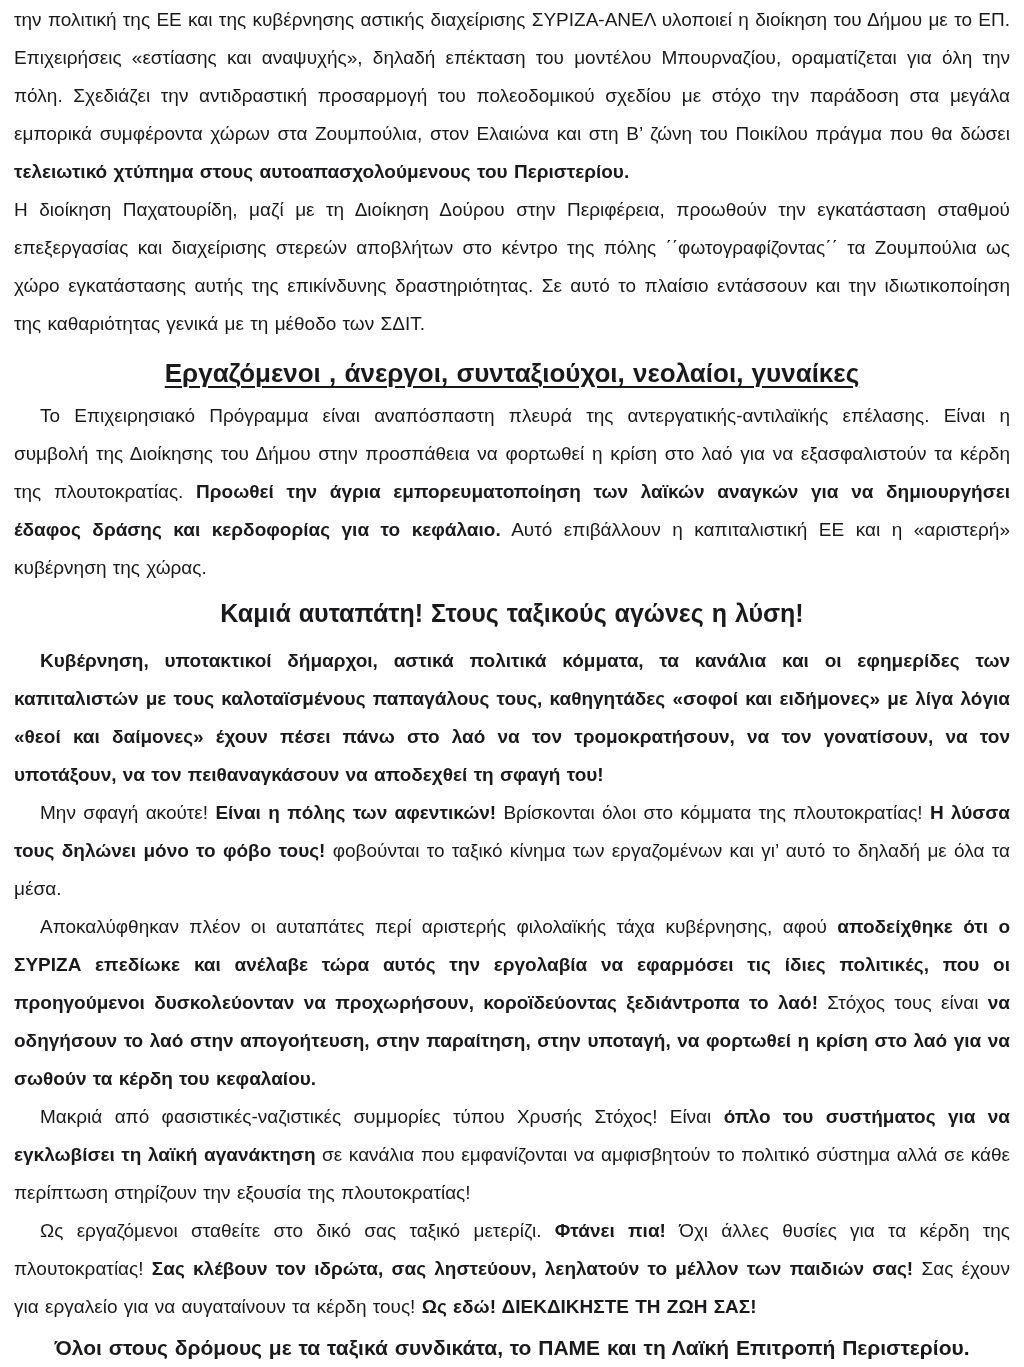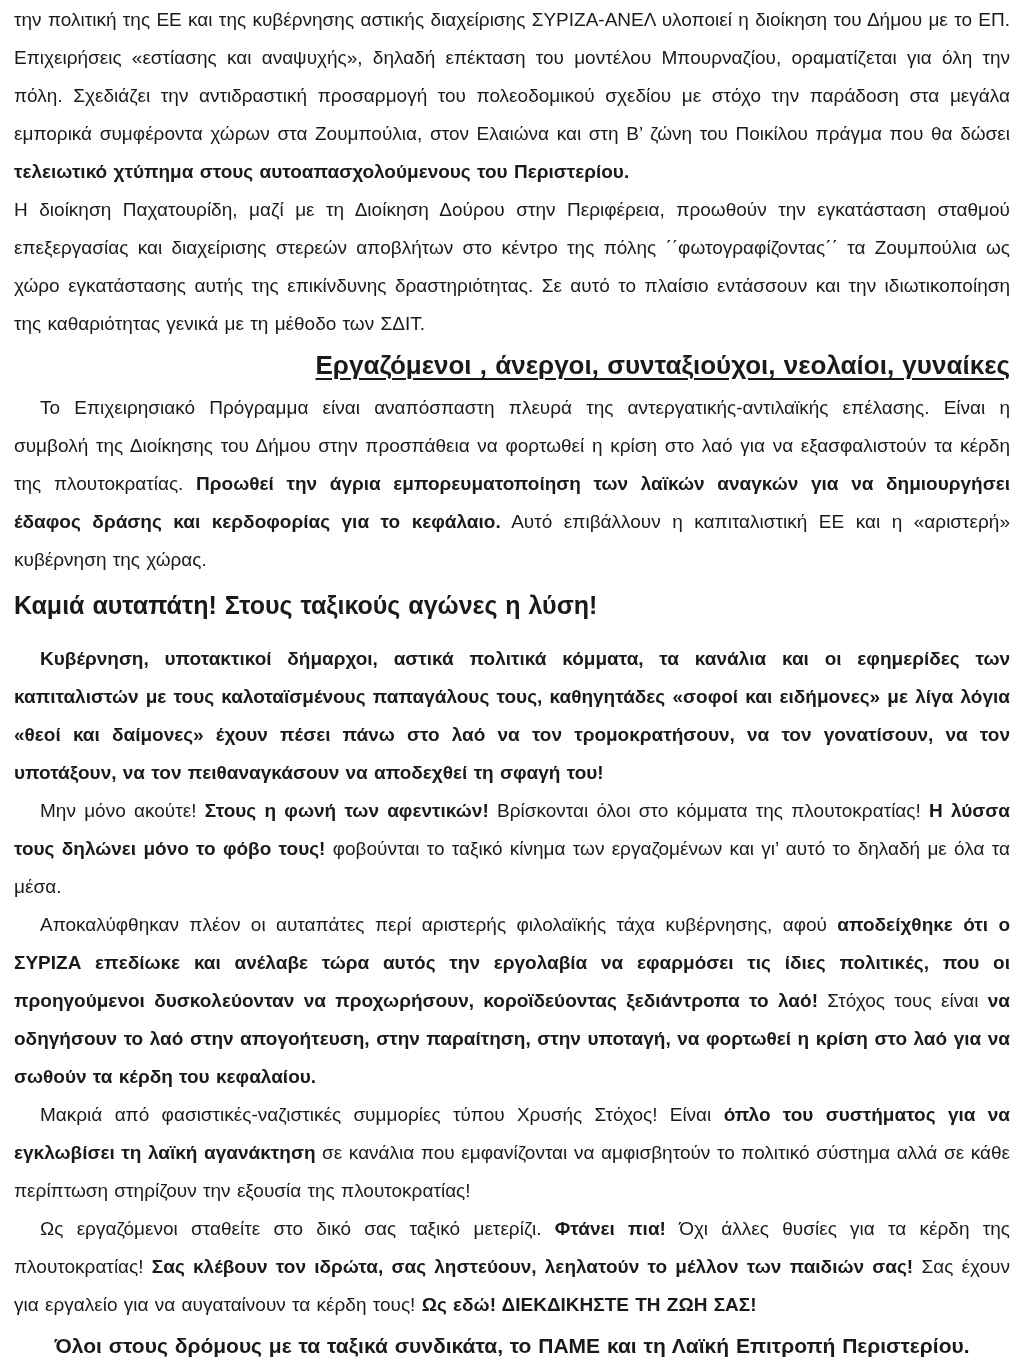--- a/index.html
+++ b/index.html
@@ -25,35 +25,36 @@
     text-justify: inter-word;
     word-spacing: 1px;
   }
   .para.indent {
     text-indent: 26px;
   }
   .para.heading-underline {
     font-size: 26px;
     line-height: 44px;
     font-weight: bold;
-    text-align: right;
-    margin-top: 0;
+    text-align: center;
+    margin-top: 8px;
     margin-bottom: 2px;
   }
   .para.heading-underline span {
     text-decoration: underline;
     text-decoration-thickness: 2px;
     text-underline-offset: 4px;
   }
   .para.heading-center {
     font-size: 25px;
     line-height: 42px;
     font-weight: bold;
+    text-align: center;
     margin-top: 5px;
-    margin-bottom: 14px;
+    margin-bottom: 8px;
   }
   .para.closing {
     font-size: 21px;
     line-height: 40px;
     font-weight: bold;
     text-align: center;
     margin-top: 2px;
   }
   .run-bold {
     font-weight: bold;
@@ -63,19 +64,19 @@
 <body>
 
 <div class="page">
   <div id="doc">
       <p class="para body"><span>την πολιτική της ΕΕ και της κυβέρνησης αστικής διαχείρισης ΣΥΡΙΖΑ-ΑΝΕΛ υλοποιεί η διοίκηση του Δήμου με το ΕΠ. Επιχειρήσεις «εστίασης και αναψυχής», δηλαδή επέκταση του μοντέλου Μπουρναζίου, οραματίζεται για όλη την πόλη. Σχεδιάζει την αντιδραστική προσαρμογή του πολεοδομικού σχεδίου με στόχο την παράδοση στα μεγάλα εμπορικά συμφέροντα χώρων στα Ζουμπούλια, στον Ελαιώνα  και στη Β’ ζώνη του Ποικίλου πράγμα που θα δώσει </span><span class="run-bold">τελειωτικό χτύπημα στους αυτοαπασχολούμενους του Περιστερίου.</span></p>
       <p class="para body"><span>Η διοίκηση Παχατουρίδη, μαζί με τη Διοίκηση Δούρου στην Περιφέρεια, προωθούν την εγκατάσταση σταθμού επεξεργασίας και διαχείρισης στερεών αποβλήτων στο κέντρο της πόλης ΄΄φωτογραφίζοντας΄΄ τα Ζουμπούλια ως χώρο εγκατάστασης αυτής της επικίνδυνης δραστηριότητας. Σε αυτό το πλαίσιο εντάσσουν και την ιδιωτικοποίηση της καθαριότητας γενικά με τη μέθοδο των ΣΔΙΤ.</span></p>
       <p class="para heading-underline"><span class="run-bold">Εργαζόμενοι , άνεργοι, συνταξιούχοι, νεολαίοι, γυναίκες</span></p>
       <p class="para body indent"><span>Το Επιχειρησιακό Πρόγραμμα είναι αναπόσπαστη πλευρά της  αντεργατικής-αντιλαϊκής επέλασης. Είναι η συμβολή της Διοίκησης του Δήμου στην προσπάθεια να φορτωθεί η κρίση στο λαό για να εξασφαλιστούν τα κέρδη της πλουτοκρατίας. </span><span class="run-bold">Προωθεί την άγρια εμπορευματοποίηση των λαϊκών αναγκών για να δημιουργήσει έδαφος δράσης και κερδοφορίας για το κεφάλαιο.</span><span> Αυτό επιβάλλουν η καπιταλιστική ΕΕ και η «αριστερή» κυβέρνηση της χώρας.</span></p>
       <p class="para heading-center"><span class="run-bold">Καμιά αυταπάτη! Στους ταξικούς αγώνες η λύση!</span></p>
       <p class="para body indent"><span class="run-bold">Κυβέρνηση, υποτακτικοί δήμαρχοι, αστικά πολιτικά κόμματα, τα κανάλια και οι εφημερίδες των καπιταλιστών με τους καλοταϊσμένους παπαγάλους τους, καθηγητάδες  «σοφοί και ειδήμονες» με λίγα λόγια «θεοί και δαίμονες» έχουν πέσει πάνω στο λαό να τον τρομοκρατήσουν, να τον γονατίσουν, να τον υποτάξουν, να τον πειθαναγκάσουν να αποδεχθεί τη σφαγή του!</span></p>
-      <p class="para body indent"><span>Μην μόνο ακούτε! </span><span class="run-bold">Στους η φωνή των αφεντικών!</span><span> Βρίσκονται όλοι στο κόμματα της πλουτοκρατίας! </span><span class="run-bold">Η λύσσα τους δηλώνει μόνο το φόβο τους!</span><span> φοβούνται το ταξικό κίνημα των εργαζομένων και γι’ αυτό το δηλαδή με όλα τα μέσα.</span></p>
+      <p class="para body indent"><span>Μην σφαγή ακούτε! </span><span class="run-bold">Είναι η πόλης των αφεντικών!</span><span> Βρίσκονται όλοι στο κόμματα της πλουτοκρατίας! </span><span class="run-bold">Η λύσσα τους δηλώνει μόνο το φόβο τους!</span><span> φοβούνται το ταξικό κίνημα των εργαζομένων και γι’ αυτό το δηλαδή με όλα τα μέσα.</span></p>
       <p class="para body indent"><span>Αποκαλύφθηκαν πλέον  οι αυταπάτες περί αριστερής φιλολαϊκής τάχα κυβέρνησης, αφού </span><span class="run-bold">αποδείχθηκε ότι ο ΣΥΡΙΖΑ επεδίωκε και ανέλαβε τώρα αυτός την εργολαβία να εφαρμόσει τις ίδιες πολιτικές, που οι προηγούμενοι δυσκολεύονταν να προχωρήσουν, κοροϊδεύοντας ξεδιάντροπα το λαό!</span><span> Στόχος τους είναι </span><span class="run-bold">να οδηγήσουν το λαό στην απογοήτευση, στην παραίτηση, στην υποταγή, να φορτωθεί η κρίση στο λαό για να σωθούν τα κέρδη του κεφαλαίου.</span></p>
       <p class="para body indent"><span>Μακριά από φασιστικές-ναζιστικές συμμορίες τύπου Χρυσής Στόχος! Είναι </span><span class="run-bold">όπλο του συστήματος για να εγκλωβίσει τη λαϊκή αγανάκτηση</span><span> σε κανάλια που εμφανίζονται να αμφισβητούν το πολιτικό σύστημα αλλά σε κάθε περίπτωση στηρίζουν την εξουσία της πλουτοκρατίας!</span></p>
       <p class="para body indent"><span>Ως εργαζόμενοι σταθείτε στο δικό σας ταξικό μετερίζι. </span><span class="run-bold">Φτάνει πια!</span><span> Όχι άλλες θυσίες για τα κέρδη της πλουτοκρατίας! </span><span class="run-bold">Σας κλέβουν τον ιδρώτα, σας ληστεύουν, λεηλατούν το μέλλον των παιδιών σας!</span><span> Σας έχουν για εργαλείο για να αυγαταίνουν τα κέρδη τους! </span><span class="run-bold">Ως εδώ! ΔΙΕΚΔΙΚΗΣΤΕ ΤΗ ΖΩΗ ΣΑΣ!</span></p>
       <p class="para closing"><span class="run-bold">Όλοι στους δρόμους με τα ταξικά συνδικάτα, το ΠΑΜΕ  και τη Λαϊκή Επιτροπή Περιστερίου.</span></p>
     </div>
 </div>
 
 </body></html>

